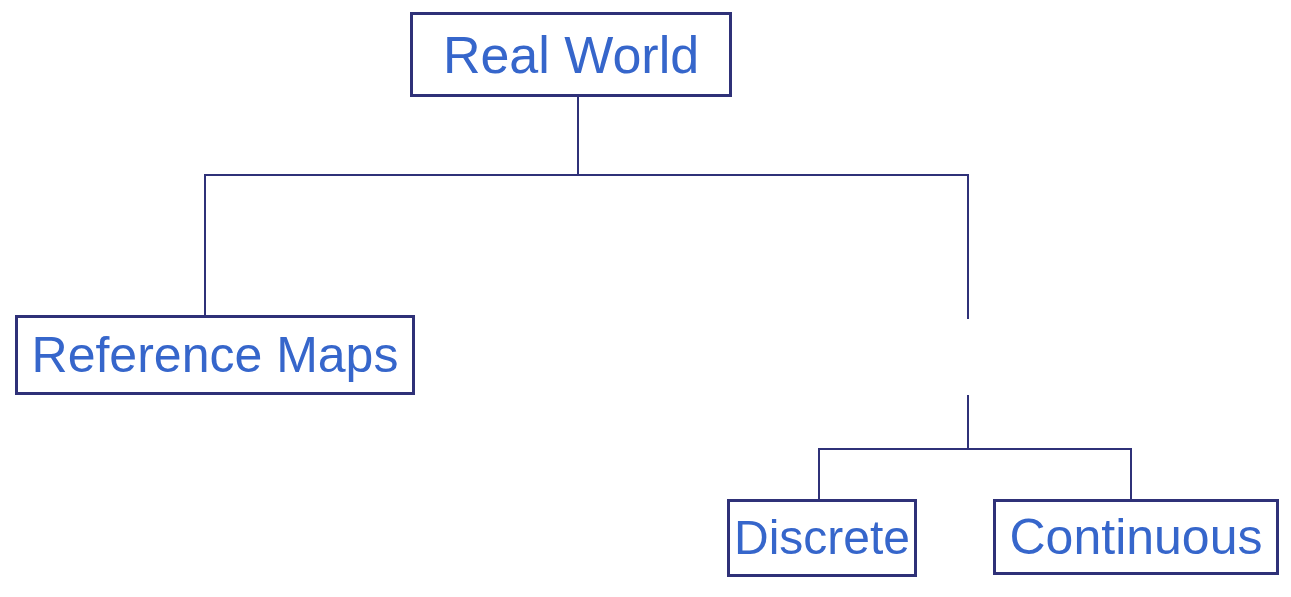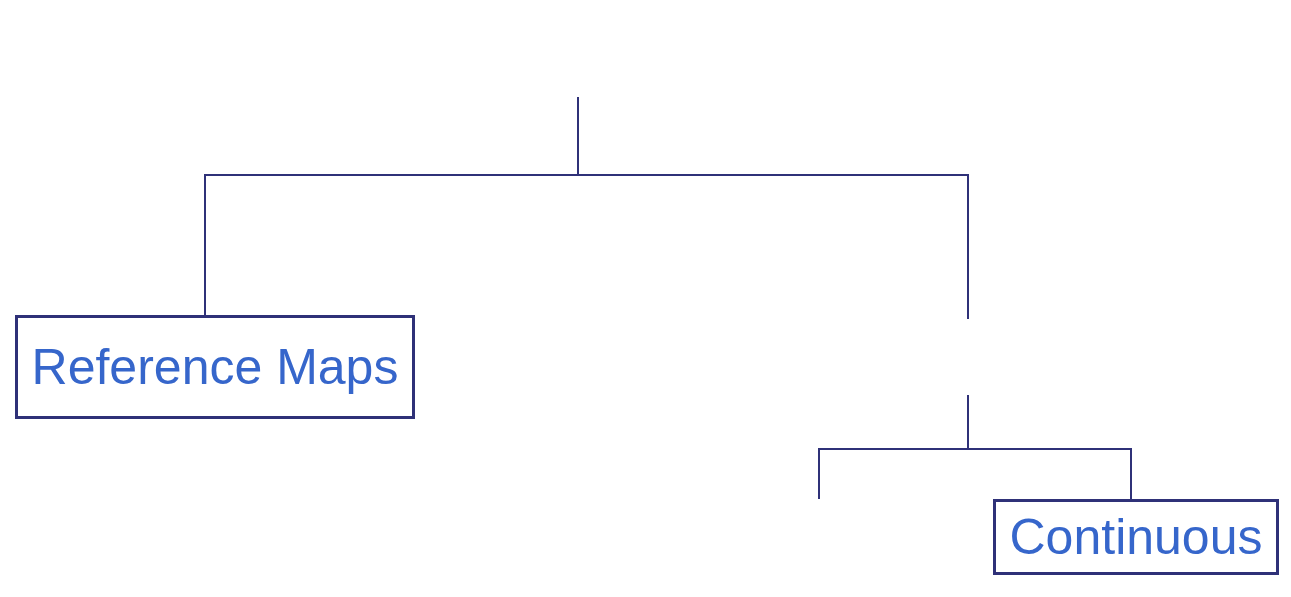--- a/index.html
+++ b/index.html
@@ -30,21 +30,21 @@
     line-height:1;
     white-space:nowrap;
   }
   .node.root{font-size:52px;}
   .line{
     position:absolute;
     background:var(--connector-line);
   }
   
   #n-real-world   {left:410px; top:12px;  width:322px; height:85px;}
-  #n-reference    {left:15px;  top:315px; width:400px; height:104px;}
+  #n-reference    {left:15px;  top:315px; width:400px; height:80px;}
   #n-thematic     {left:778px; top:319px; width:374px; height:76px;}
   #n-discrete     {left:727px; top:499px; width:190px; height:78px; font-size:48px;}
   #n-continuous   {left:993px; top:499px; width:286px; height:76px;text-align:center;}
   
   #l-root-down    {left:577px;  top:97px;  width:2px;   height:78px;}
   #l-rail-top     {left:204px;  top:174px; width:765px; height:2px;}
   #l-left-down    {left:204px;  top:174px; width:2px;   height:141px;}
   #l-right-down   {left:967px;  top:174px; width:2px;   height:145px;}
   #l-thematic-down{left:967px;  top:395px; width:2px;   height:54px;}
   #l-rail-bottom  {left:818px;  top:448px; width:314px; height:2px;}
@@ -58,24 +58,30 @@
 
   <div class="line" id="l-root-down"></div>
   <div class="line" id="l-rail-top"></div>
   <div class="line" id="l-left-down"></div>
   <div class="line" id="l-right-down"></div>
   <div class="line" id="l-thematic-down"></div>
   <div class="line" id="l-rail-bottom"></div>
   <div class="line" id="l-discrete-down"></div>
   <div class="line" id="l-continuous-down"></div>
 
+  <div class="node root" id="n-real-world">
+    <span>Real World</span>
+  </div>
 
   <div class="node" id="n-reference">
     <span>Reference Maps</span>
   </div>
 
 
+  <div class="node" id="n-discrete">
+    <span>Discrete</span>
+  </div>
 
   <div class="node" id="n-continuous">
     <span>Continuous</span>
   </div>
 
 </div>
 
 </body></html>

